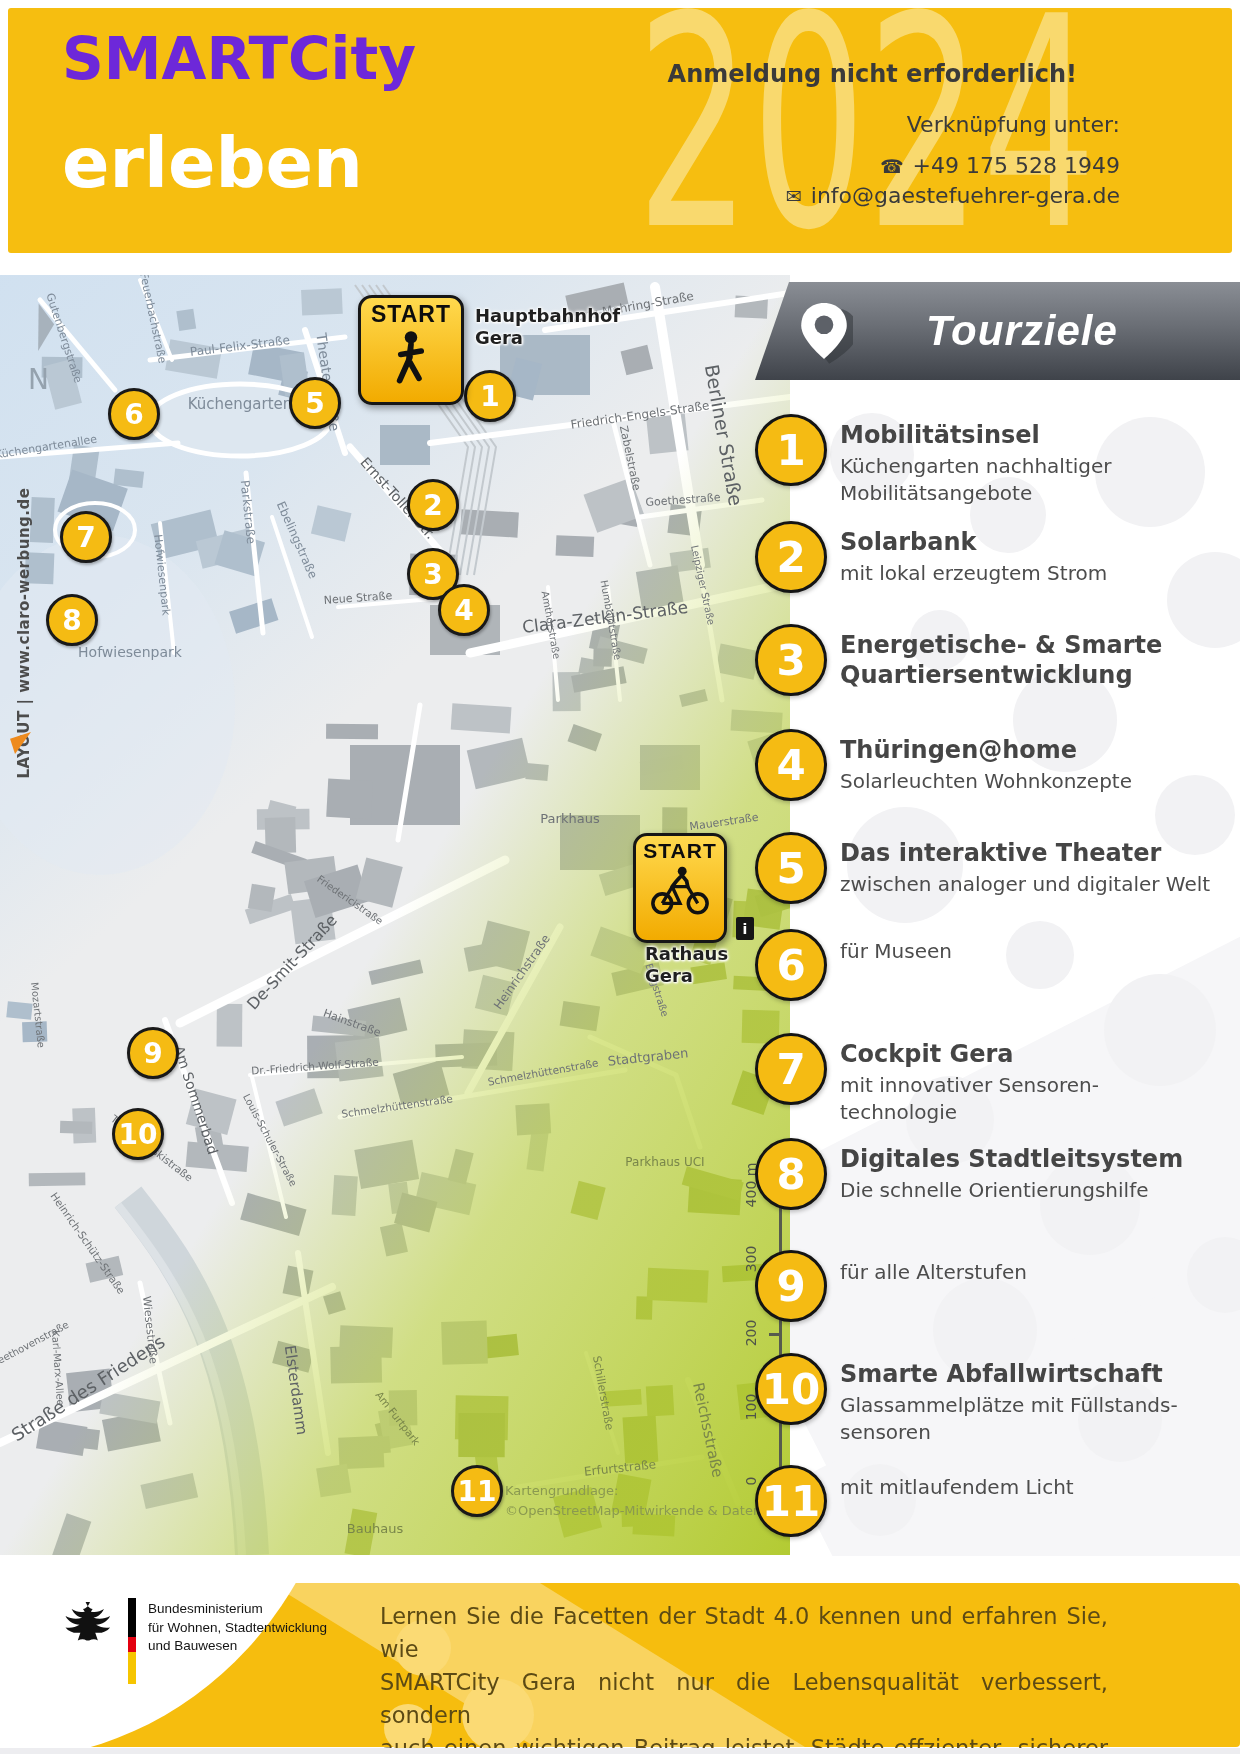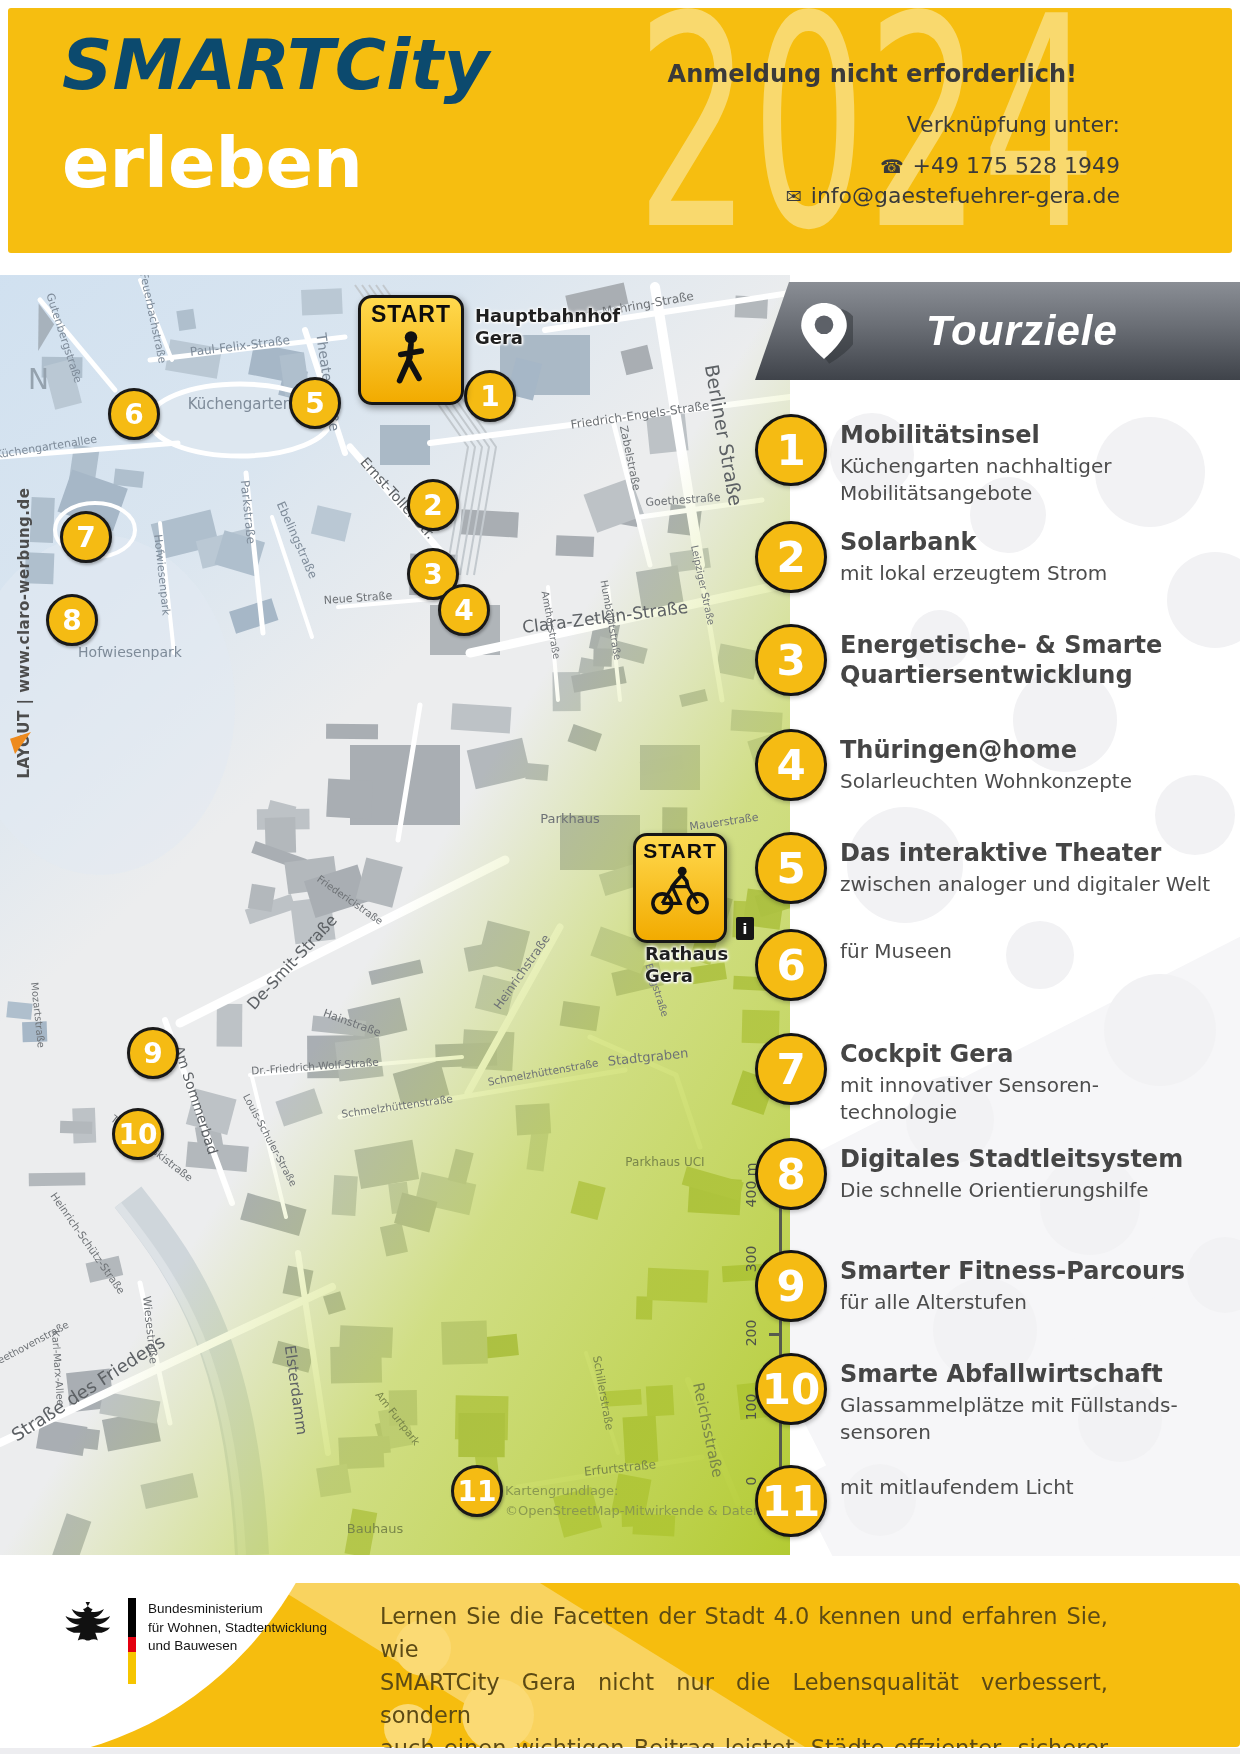--- a/index.html
+++ b/index.html
@@ -5,21 +5,21 @@
 <style>
   html,body{margin:0;padding:0;}
   body{width:1240px;height:1754px;position:relative;background:#fff;
        font-family:"DejaVu Sans",sans-serif;overflow:hidden;}
 
   
   .header{position:absolute;left:8px;top:8px;width:1224px;height:245px;
           background:#f6be10;border-radius:3px;overflow:hidden;z-index:5;}
   .year{position:absolute;left:628px;top:-30px;font-size:292px;line-height:1;
         color:#f9d96e;font-weight:400;transform:scaleX(.62);transform-origin:left top;z-index:0;}
-  .title1{position:absolute;left:54px;top:22px;font-size:70px;font-weight:bold;color:#0c4a6e;line-height:1;z-index:1;font-style:italic;}
+  .title1{position:absolute;left:54px;top:22px;font-size:58px;font-weight:bold;color:#6d28d9;line-height:1;z-index:1;}
   .title2{position:absolute;left:54px;top:120px;font-size:70px;font-weight:bold;color:#fff;line-height:1;z-index:1;}
   .anmeldung{position:absolute;right:155px;top:52px;font-size:24px;font-weight:bold;color:#3a3a3a;z-index:1;}
   .contact{position:absolute;right:112px;top:102px;text-align:right;color:#3a3a3a;
            font-size:22px;line-height:29px;z-index:1;}
   .contact .c1{margin-bottom:12px;}
   .cicon{font-size:19px;margin-right:9px;}
 
   
   #map{position:absolute;left:0;top:275px;width:790px;height:1280px;overflow:hidden;z-index:1;}
   #map svg.base{position:absolute;left:0;top:0;}
@@ -534,21 +534,20 @@
     <div class="tour-item" style="top: 1138px;">
       <div class="tbadge">8</div>
       <div class="ttext">
         <div class="ttitle">Digitales Stadtleitsystem</div>
         <div class="tsub">Die schnelle Orientierungshilfe</div>
       </div>
     </div>
     <div class="tour-item" style="top: 1250px;">
       <div class="tbadge">9</div>
       <div class="ttext">
-        <div class="ttitle">Smarter Fitness-Parcours</div>
         <div class="tsub">für alle Alterstufen</div>
       </div>
     </div>
     <div class="tour-item" style="top: 1353px;">
       <div class="tbadge">10</div>
       <div class="ttext">
         <div class="ttitle">Smarte Abfallwirtschaft</div>
         <div class="tsub">Glassammelplätze mit Füllstands-
 sensoren</div>
       </div>

